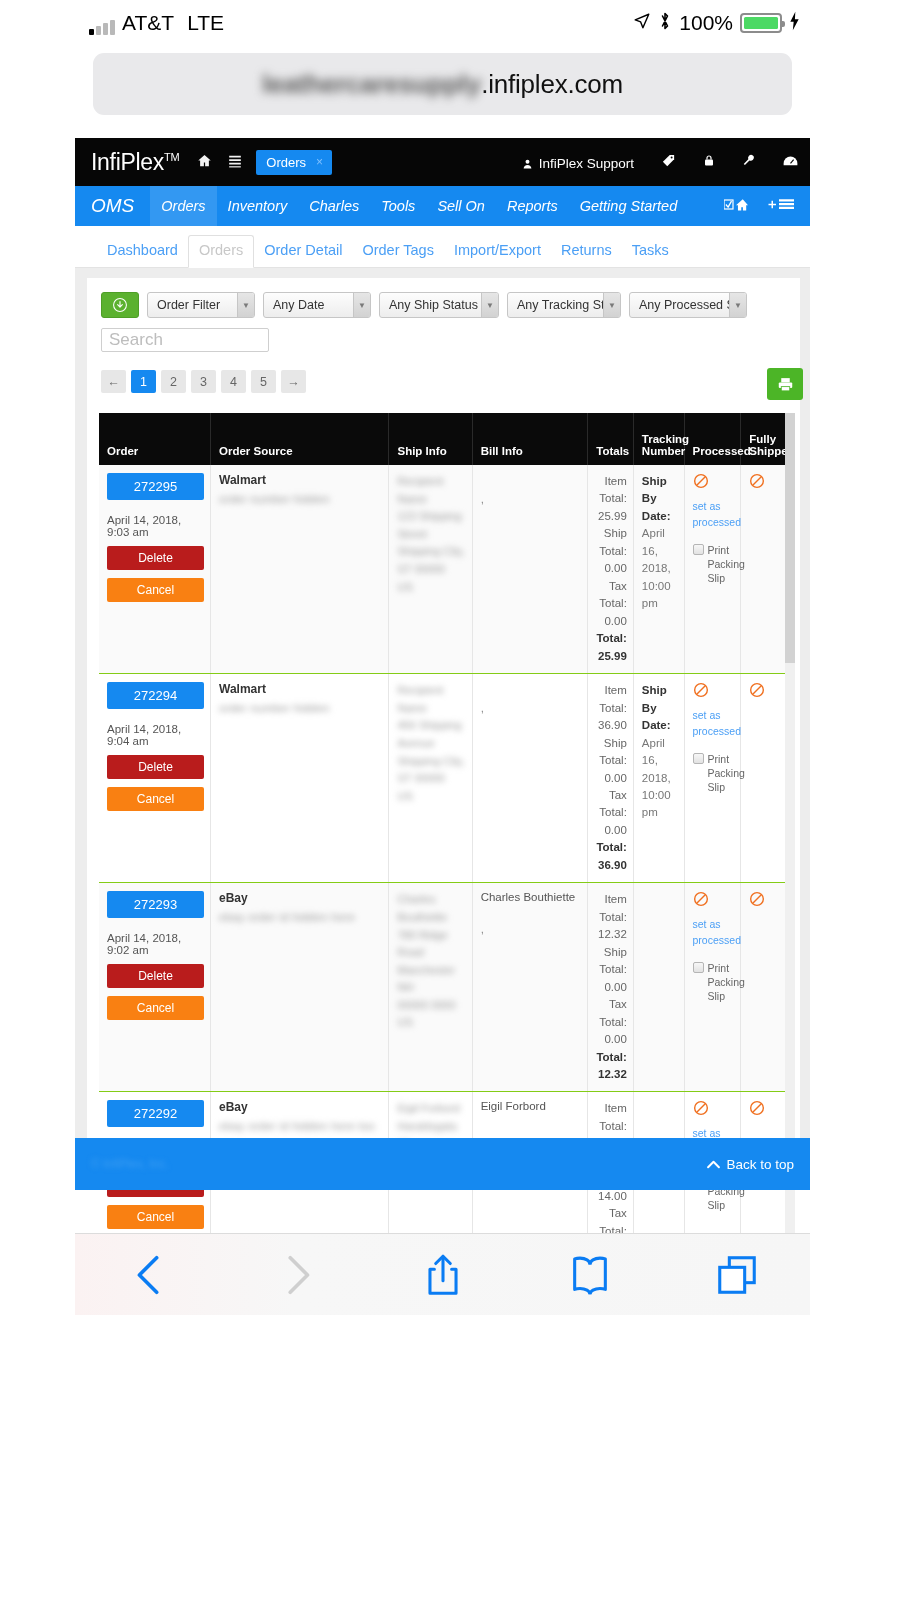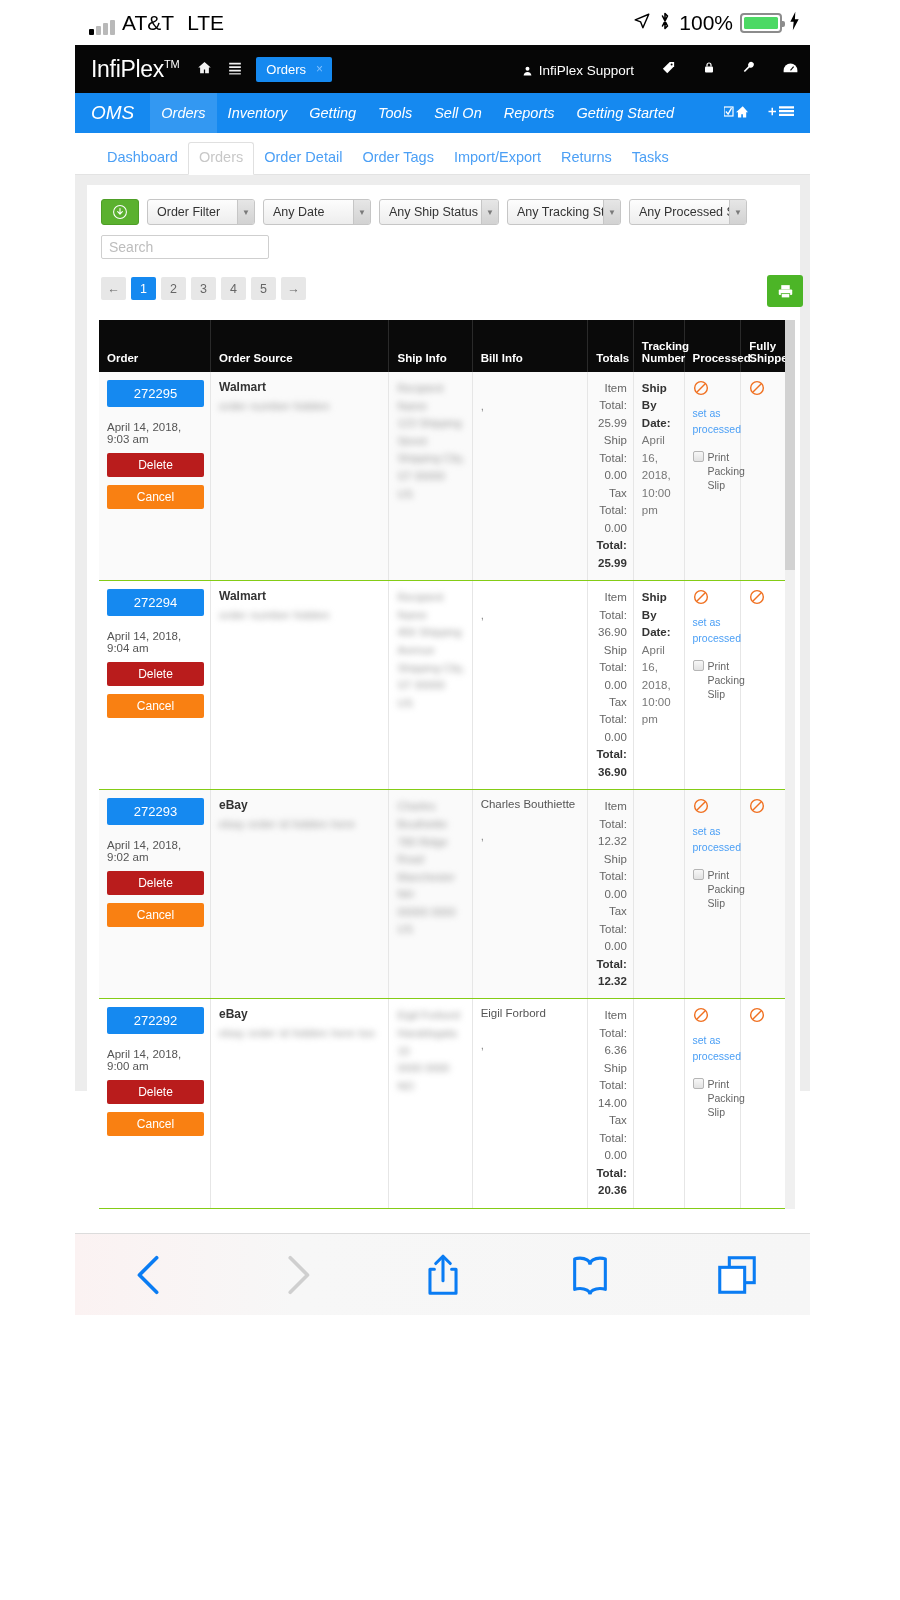--- a/index.html
+++ b/index.html
@@ -141,21 +141,21 @@
     border-left: 1px solid #c6c6c6; position:absolute; right:0; top:0;
     display:flex; align-items:center; justify-content:center; font-size: 8px; color:#7a7a7a;
   }
   .sel-box span.lbl { padding-right: 22px; overflow:hidden; text-overflow: clip; }
   .w-orderfilter { width: 108px; } .w-date { width: 108px; }
   .w-ship { width: 120px; } .w-track { width: 114px; } .w-proc { width: 118px; }
 
   .searchbox {
     margin: 10px 0 0 14px; width: 168px; height: 24px;
     border: 1px solid #cfcfcf; border-radius: 2px; background:#fff;
-    font-size: 14px; color: #bdbdbd; padding: 0 7px; display:flex; align-items:center;
+    font-size: 17px; color: #bdbdbd; padding: 0 7px; display:flex; align-items:center;
   }
 
   .pager { display:flex; gap:5px; padding: 18px 0 0 14px; }
   .pager .pg {
     min-width: 25px; height: 23px; background:#e7e7e7; color:#666;
     display:flex; align-items:center; justify-content:center; font-size:12.5px;
     border-radius: 2px; padding: 0 6px;
   }
   .pager .pg.cur { background:#1589f0; color:#fff; }
 
@@ -277,20 +277,33 @@
             <div></div>
           </span>
       <span class="glyph">
         <svg width="11" height="20" viewBox="0 0 12 24">
               <path d="M7 1 L1 13 H5 L4 23 L11 10 H6.5 Z" fill="#000"></path>
             </svg>
       </span>
     </div>
   </div>
 
+  <div class="urlbar-wrap">
+    <div class="urlbar">
+      <span class="url-text">
+        <span class="url-blur">leathercaresupply</span><span>.infiplex.com</span>
+      </span>
+      <span class="reload">
+        <svg width="40" height="40" viewBox="0 0 24 24">
+          <path d="M19 12a7 7 0 1 1-2.2-5.1" fill="none" stroke="#111" stroke-width="1.7" stroke-linecap="round"></path>
+          <path d="M19 3.2 V7.4 H14.8" fill="none" stroke="#111" stroke-width="1.7" stroke-linecap="round" stroke-linejoin="round"></path>
+        </svg>
+      </span>
+    </div>
+  </div>
 
   <div class="appbar">
     <span class="brand"><span>InfiPlex</span><sup>TM</sup></span>
     <span class="appbar-icons">
       <span class="ico">
         <svg width="15" height="15" viewBox="0 0 24 24">
               <path d="M12 3 L2 12h3v9h6v-6h2v6h6v-9h3z" fill="#fff"></path>
             </svg>
       </span>
       <span class="ico">
@@ -337,21 +350,21 @@
               <path d="M12 13 L17 7" stroke="#060606" stroke-width="1.8"></path>
             </svg>
       </span>
     </span>
   </div>
 
   <div class="bluenav">
     <span class="oms">OMS</span>
     <a href="#" class="active">Orders</a>
     <a href="#">Inventory</a>
-    <a href="#">Getting</a>
+    <a href="#">Charles</a>
     <a href="#">Tools</a>
     <a href="#">Sell On</a>
     <a href="#">Reports</a>
     <a href="#">Getting Started</a>
     <span class="right">
       <span>
         <svg width="30" height="15" viewBox="0 0 40 20">
           <rect x="0" y="4" width="12" height="12" fill="none" stroke="#fff" stroke-width="1.6"></rect>
           <path d="M2.5 10 L5.5 13.5 L10 5.5" fill="none" stroke="#fff" stroke-width="1.8"></path>
           <path d="M25 3 L16 11h2.6v7h4.4v-4.3h2.2V18h4.4v-7H32z" fill="#fff"></path>
@@ -706,20 +719,31 @@
         </td>
        </tr>
 
       </tbody>
      </table>
     </div>
 
    </div>
   </div>
 
+  <div class="footer">
+    <span class="copy">© InfiPlex, Inc.</span>
+    <span class="back">
+      <span>
+        <svg width="13" height="9" viewBox="0 0 14 10">
+              <path d="M1 8 L7 2 L13 8" fill="none" stroke="#fff" stroke-width="2.2" stroke-linecap="round" stroke-linejoin="round"></path>
+            </svg>
+      </span>
+      <span>Back to top</span>
+    </span>
+  </div>
 
   <div class="safaribar">
     <span class="sico">
       <svg width="46" height="46" viewBox="0 0 24 24">
             <path d="M16 3 L7 12 L16 21" fill="none" stroke="#0a7cf3" stroke-width="1.9" stroke-linecap="round" stroke-linejoin="round"></path>
           </svg>
     </span>
     <span class="sico">
       <svg width="46" height="46" viewBox="0 0 24 24">
             <path d="M9 3 L18 12 L9 21" fill="none" stroke="#cfcfcf" stroke-width="1.9" stroke-linecap="round" stroke-linejoin="round"></path>

